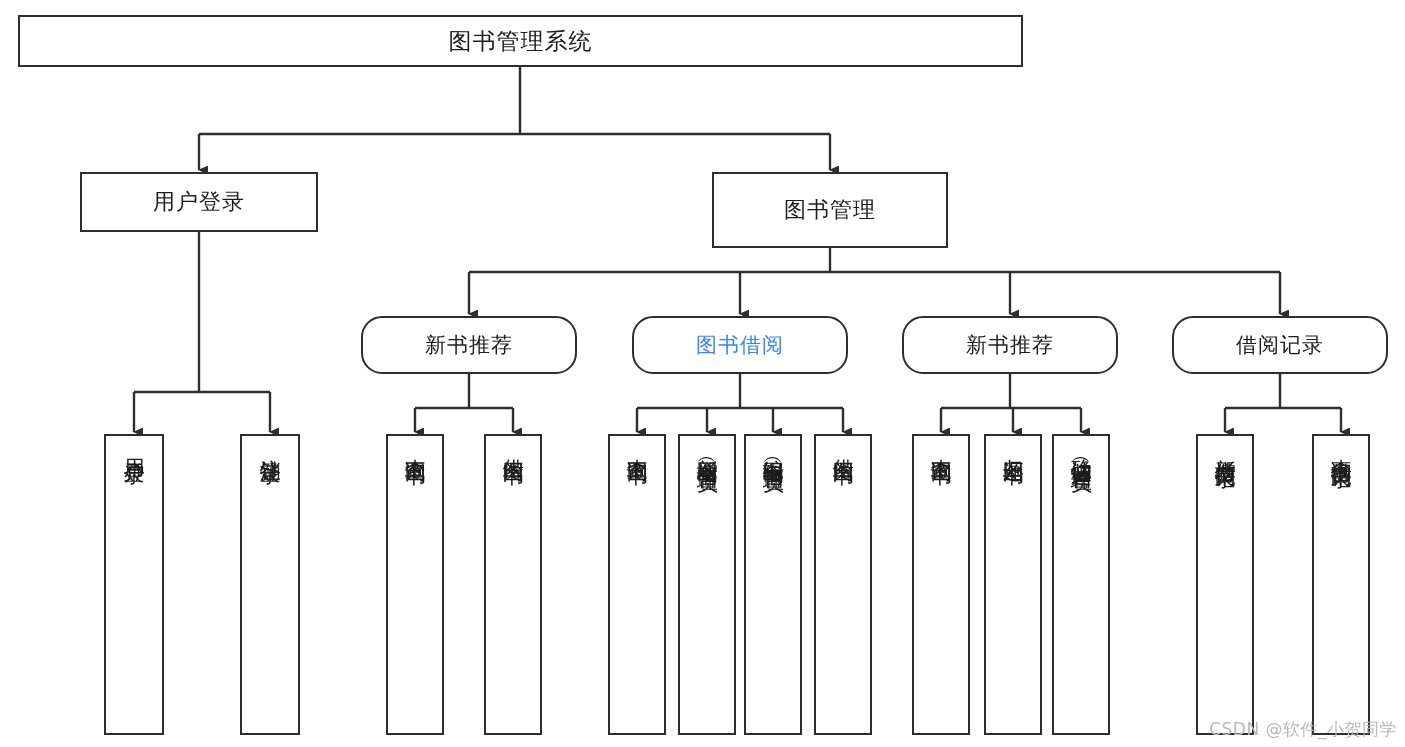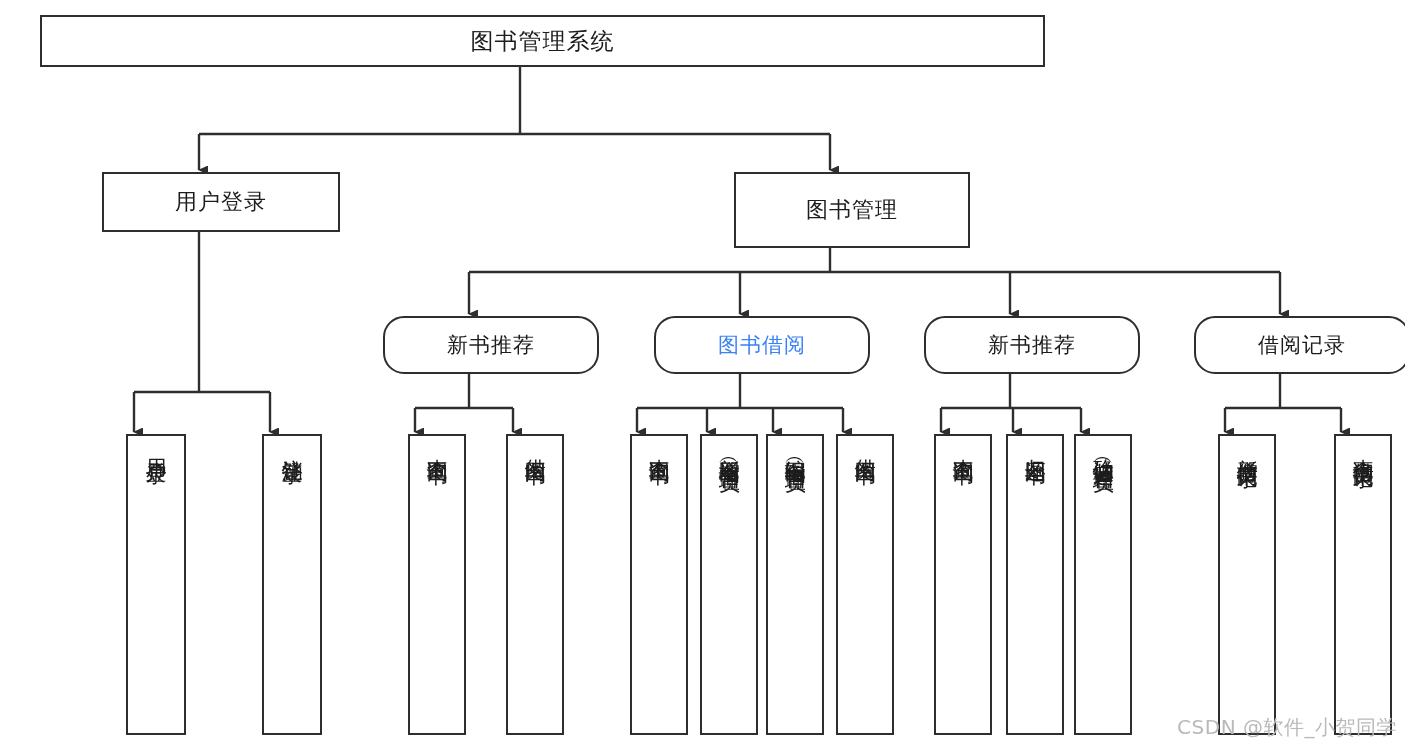--- a/index.html
+++ b/index.html
@@ -24,21 +24,20 @@
   }
   .node-box {
     position: absolute;
     box-sizing: border-box;
     background: #ffffff;
     border: 2px solid #2e2e2e;
     display: flex;
     align-items: center;
     justify-content: center;
     color: #1c1c1c;
-    margin-left: 22px;
   }
   .node-root {
     font-size: 23px;
     letter-spacing: 1px;
   }
   .node-branch {
     font-size: 22px;
     letter-spacing: 1px;
   }
   .node-category {
@@ -62,21 +61,21 @@
     display: block;
   }
   .htext {
     white-space: nowrap;
     display: block;
   }
   #watermark {
     position: absolute;
     right: 8px;
     bottom: 6px;
-    font-size: 20px;
+    font-size: 17px;
     color: #b9b9b9;
     letter-spacing: 0.5px;
     white-space: nowrap;
     user-select: none;
     text-align: center;
   }
   svg line, svg path, svg polygon {
     shape-rendering: geometricPrecision;
   }
 </style>

